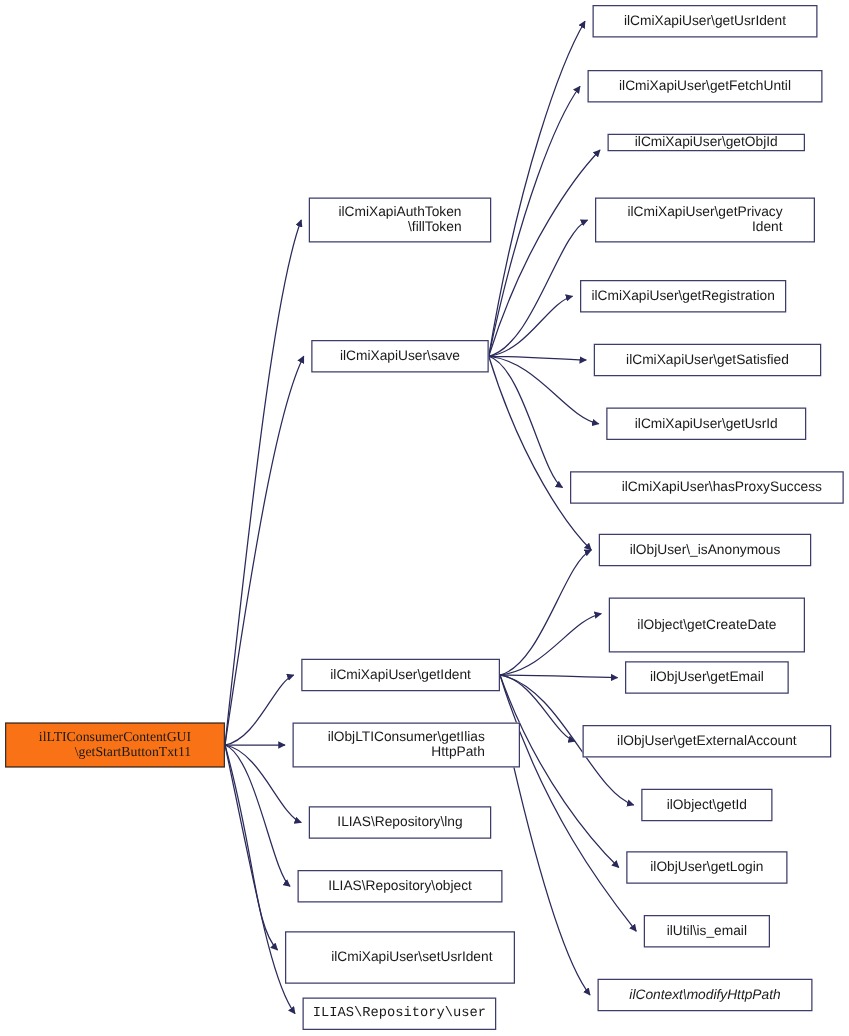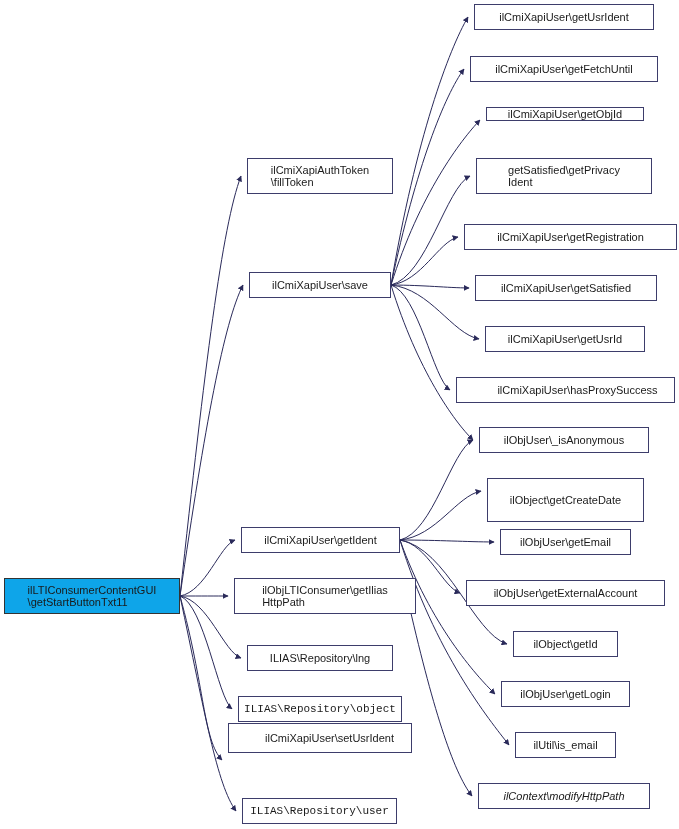--- a/index.html
+++ b/index.html
@@ -24,30 +24,31 @@
     pointer-events: none;
   }
   .node {
     position: absolute;
     box-sizing: border-box;
     border: 1px solid #3d3d6b;
     background: #ffffff;
     color: #1a1a1a;
     font-size: 11px;
     line-height: 12.5px;
-    text-align: left;
+    text-align: right;
     display: flex;
     align-items: center;
     justify-content: center;
     white-space: pre-line;
     letter-spacing: 0px;
   }
   .node.root {
-    background: #0ea5e9;
+    background: #f97316;
     border-color: #333333;
+    font-family: Liberation Serif, serif;
   }
 </style>
 </head>
 <body>
 
 <div id="canvas">
   <svg class="edges">
     <defs>
       <marker id="arrow" viewBox="0 0 10 10" refX="9" refY="5" markerWidth="6" markerHeight="6" orient="auto-start-reverse">
         <path d="M 0 0 L 10 5 L 0 10 z" fill="#2a2a5a"></path>
@@ -84,29 +85,29 @@
   <div id="node-layer">
       <div class="node root" style="left: 4px; top: 578px; width: 176px; height: 36px;">ilLTIConsumerContentGUI
 \getStartButtonTxt11</div>
       <div class="node" style="left: 247px; top: 158px; width: 146px; height: 36px;">ilCmiXapiAuthToken
 \fillToken</div>
       <div class="node" style="left: 249px; top: 272px; width: 142px; height: 26px;">ilCmiXapiUser\save</div>
       <div class="node" style="left: 241px; top: 527px; width: 159px; height: 26px;">ilCmiXapiUser\getIdent</div>
       <div class="node" style="left: 234px; top: 578px; width: 182px; height: 36px;">ilObjLTIConsumer\getIlias
 HttpPath</div>
       <div class="node" style="left: 247px; top: 645px; width: 146px; height: 26px;">ILIAS\Repository\lng</div>
-      <div class="node" style="left: 238px; top: 696px; width: 164px; height: 26px; font-family: Liberation Mono, monospace;">ILIAS\Repository\object</div>
-      <div class="node" style="left: 228px; top: 723px; width: 184px; height: 30px; padding-left: 19px;">ilCmiXapiUser\setUsrIdent</div>
+      <div class="node" style="left: 238px; top: 696px; width: 164px; height: 26px;">ILIAS\Repository\object</div>
+      <div class="node" style="left: 228px; top: 745px; width: 184px; height: 42px; padding-left: 19px;">ilCmiXapiUser\setUsrIdent</div>
       <div class="node" style="left: 242px; top: 798px; width: 155px; height: 26px; font-family: Liberation Mono, monospace;">ILIAS\Repository\user</div>
       <div class="node" style="left: 474px; top: 4px; width: 180px; height: 26px;">ilCmiXapiUser\getUsrIdent</div>
       <div class="node" style="left: 470px; top: 56px; width: 188px; height: 26px;">ilCmiXapiUser\getFetchUntil</div>
       <div class="node" style="left: 486px; top: 107px; width: 158px; height: 14px;">ilCmiXapiUser\getObjId</div>
-      <div class="node" style="left: 476px; top: 158px; width: 176px; height: 36px;">getSatisfied\getPrivacy
+      <div class="node" style="left: 476px; top: 158px; width: 176px; height: 36px;">ilCmiXapiUser\getPrivacy
 Ident</div>
-      <div class="node" style="left: 464px; top: 224px; width: 213px; height: 26px;">ilCmiXapiUser\getRegistration</div>
+      <div class="node" style="left: 464px; top: 224px; width: 165px; height: 26px;">ilCmiXapiUser\getRegistration</div>
       <div class="node" style="left: 475px; top: 275px; width: 182px; height: 26px;">ilCmiXapiUser\getSatisfied</div>
       <div class="node" style="left: 485px; top: 326px; width: 160px; height: 26px;">ilCmiXapiUser\getUsrId</div>
       <div class="node" style="left: 456px; top: 377px; width: 219px; height: 26px; padding-left: 24px;">ilCmiXapiUser\hasProxySuccess</div>
       <div class="node" style="left: 479px; top: 427px; width: 170px; height: 26px;">ilObjUser\_isAnonymous</div>
       <div class="node" style="left: 487px; top: 478px; width: 157px; height: 44px;">ilObject\getCreateDate</div>
       <div class="node" style="left: 500px; top: 529px; width: 131px; height: 26px;">ilObjUser\getEmail</div>
       <div class="node" style="left: 466px; top: 580px; width: 199px; height: 26px;">ilObjUser\getExternalAccount</div>
       <div class="node" style="left: 513px; top: 631px; width: 105px; height: 26px;">ilObject\getId</div>
       <div class="node" style="left: 501px; top: 681px; width: 129px; height: 26px;">ilObjUser\getLogin</div>
       <div class="node" style="left: 515px; top: 732px; width: 101px; height: 26px;">ilUtil\is_email</div>

